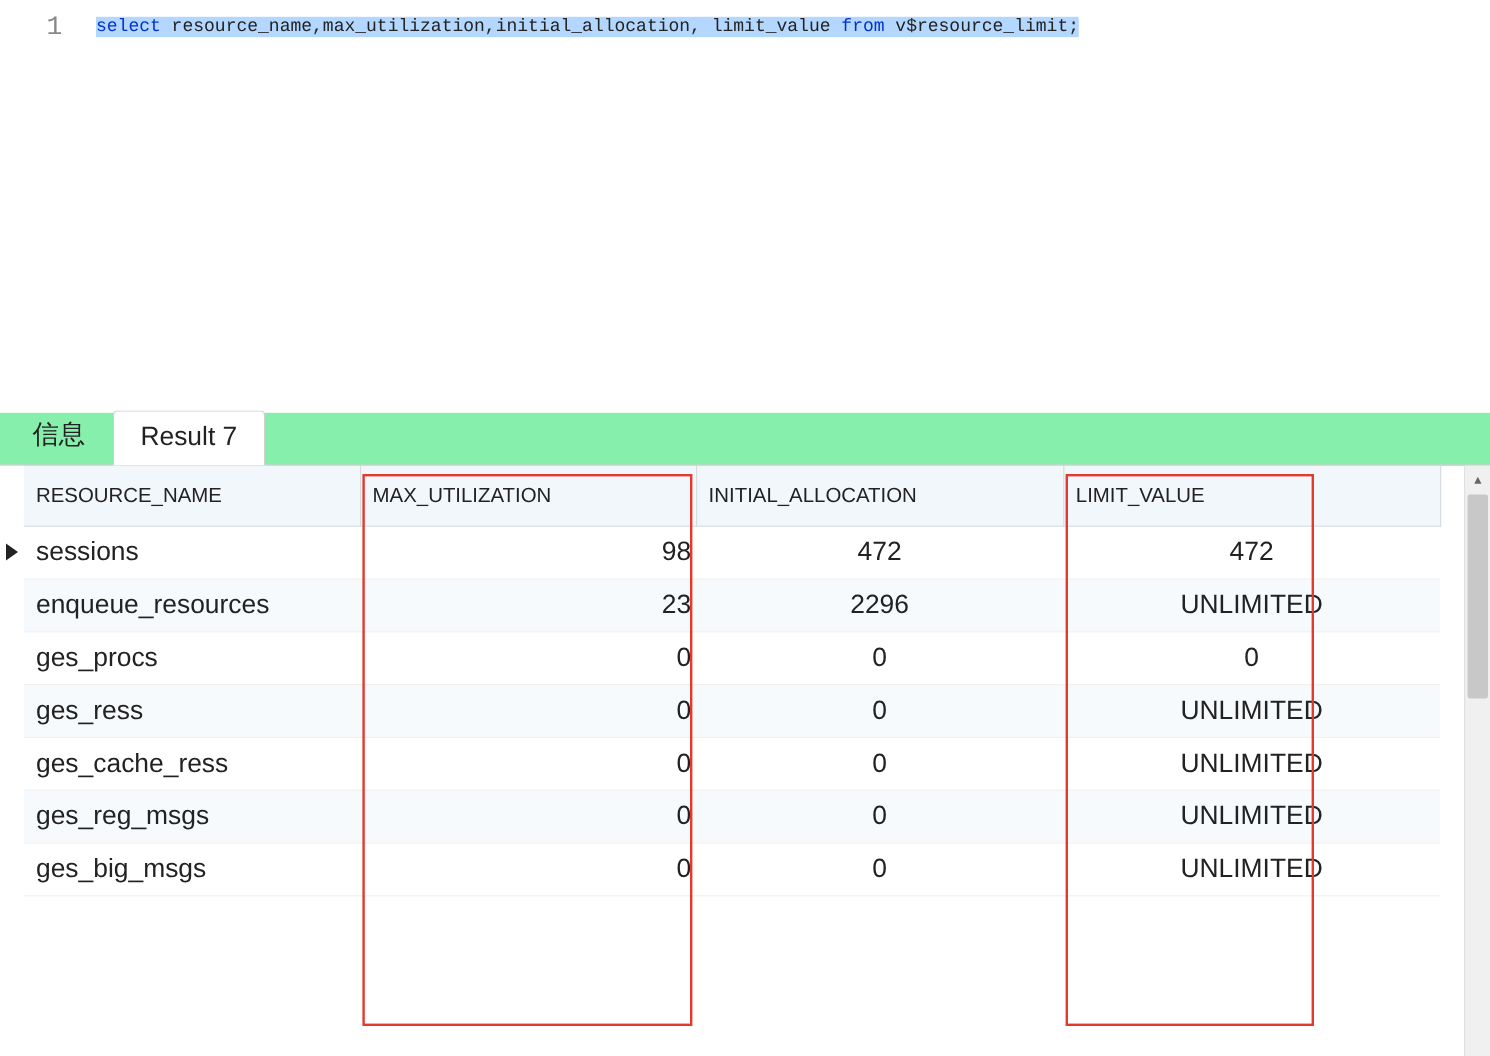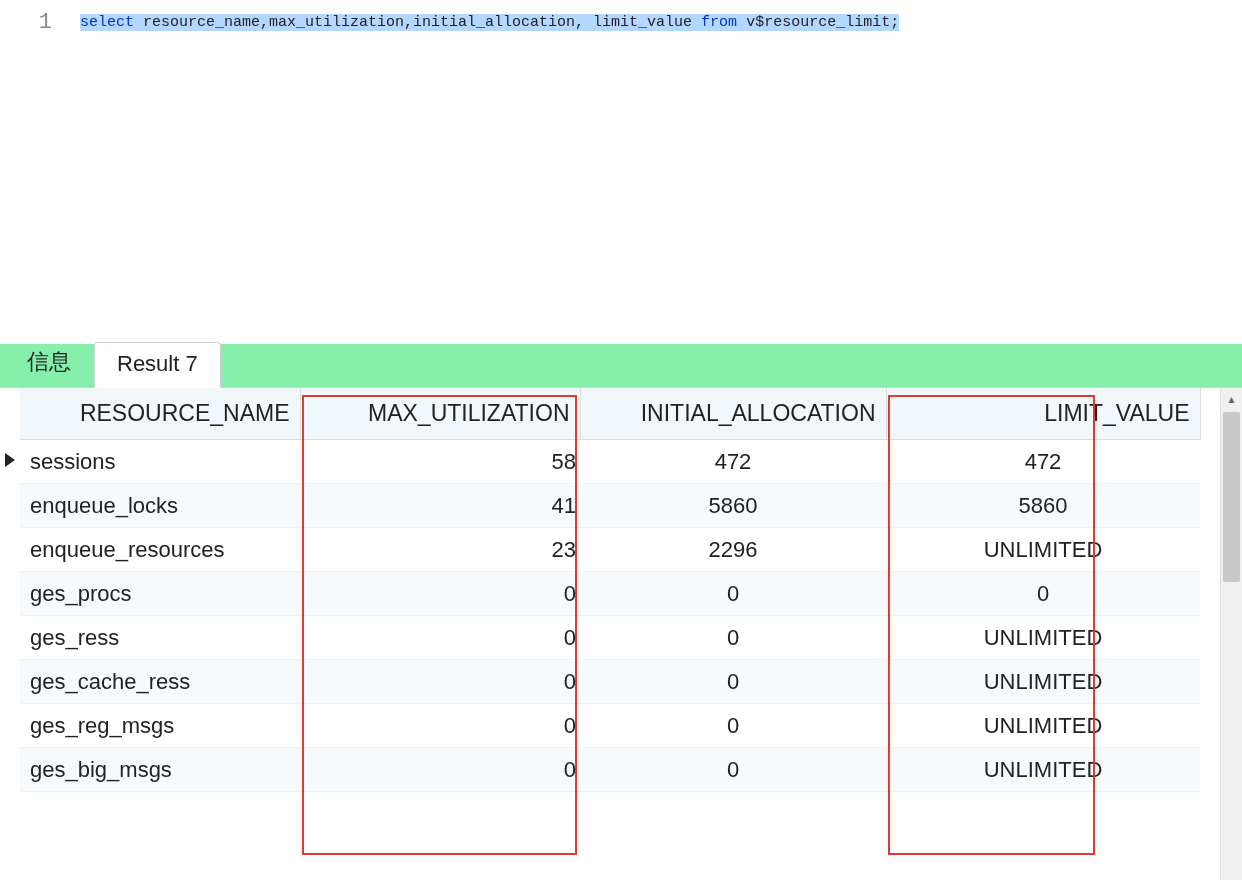--- a/index.html
+++ b/index.html
@@ -109,23 +109,23 @@
       overflow: hidden;
       position: relative;
     }
     table.result {
       border-collapse: collapse;
       width: 1180px;
       table-layout: fixed;
     }
     table.result th {
       background: #f2f7fc;
-      text-align: right;
+      text-align: left;
       font-weight: normal;
-      font-size: 23px;
+      font-size: 17px;
       color: #222;
       padding: 12px 10px;
       border-right: 1px solid #d8dde2;
       border-bottom: 1px solid #d8dde2;
       height: 50px;
     }
     table.result td {
       font-size: 22px;
       color: #222;
       padding: 0 10px;
@@ -236,29 +236,23 @@
           <th>RESOURCE_NAME</th>
           <th>MAX_UTILIZATION</th>
           <th>INITIAL_ALLOCATION</th>
           <th>LIMIT_VALUE</th>
         </tr>
       </thead>
       <tbody id="result-body">
 
           <tr>
             <td class="td-name">sessions</td>
-            <td class="td-max">58</td>
+            <td class="td-max">98</td>
             <td class="td-init">472</td>
             <td class="td-limit">472</td>
-          </tr>
-          <tr>
-            <td class="td-name">enqueue_locks</td>
-            <td class="td-max">41</td>
-            <td class="td-init">5860</td>
-            <td class="td-limit">5860</td>
           </tr>
           <tr>
             <td class="td-name">enqueue_resources</td>
             <td class="td-max">23</td>
             <td class="td-init">2296</td>
             <td class="td-limit">UNLIMITED</td>
           </tr>
           <tr>
             <td class="td-name">ges_procs</td>
             <td class="td-max">0</td>

